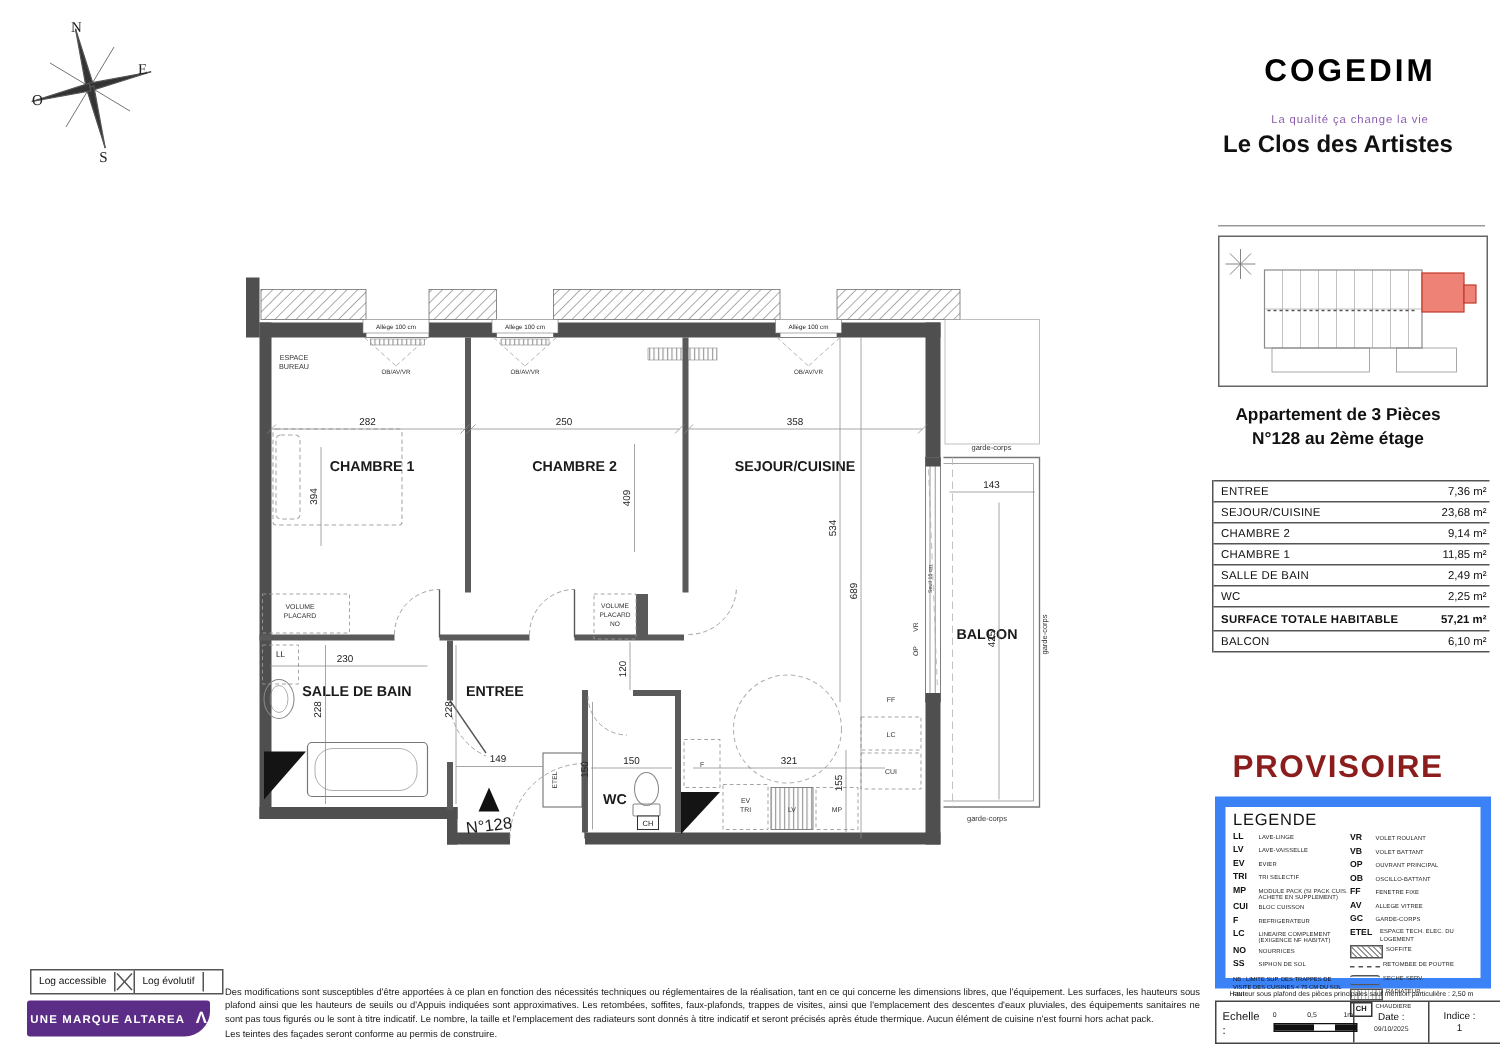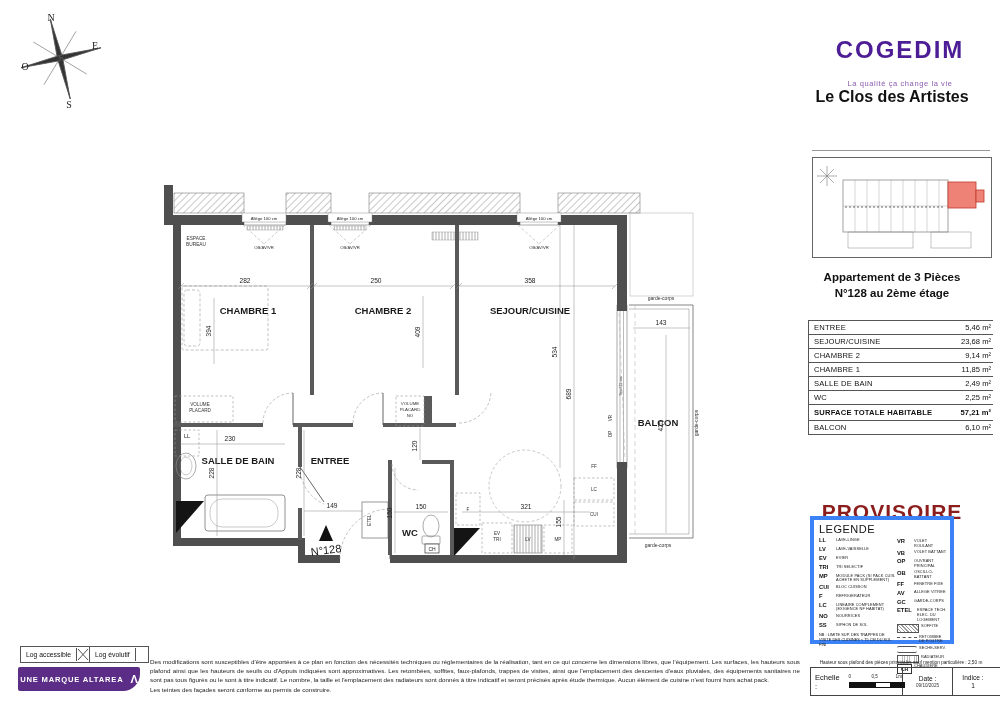--- a/index.html
+++ b/index.html
@@ -2,39 +2,39 @@
 <html><head>
 <meta charset="utf-8">
 <style>
   html,body{margin:0;padding:0;background:#e8e8e8}
   .sheet{position:relative;width:1000px;height:706px;background:#ffffff;
     font-family:"Liberation Sans",sans-serif;color:#111;overflow:hidden;margin:0 auto}
   .abs{position:absolute}
 
   
   .brand{left:806px;top:36px;width:188px;text-align:center}
-  .brand-name{font-size:24px;font-weight:bold;letter-spacing:2px;color:#4c1d95}
+  .brand-name{font-size:21px;font-weight:bold;letter-spacing:2px;color:#000000}
   .brand-tag{font-size:7.5px;color:#8a5cad;margin-top:15px;letter-spacing:.6px}
   .project{left:790px;top:88px;width:204px;text-align:center;font-size:16px;font-weight:bold}
   .address{left:790px;top:116px;width:204px;text-align:center;font-size:8.5px;line-height:1.45;color:#222}
   .hline{left:812px;top:150px;width:178px;height:0;border-top:1px solid #999}
   .keyplan{left:812px;top:157px;width:178px;height:99px;border:1px solid #666;background:#fff}
   .apt-title{left:790px;top:270px;width:204px;text-align:center;font-size:11.5px;font-weight:bold;line-height:1.35}
 
   .area-table{left:808px;top:320px;width:184px;border-left:1px solid #555}
   .ar{display:flex;align-items:center;border-top:1px solid #555;height:13px;padding:0 2px 0 5px;font-size:7.6px}
   .ar:last-child{border-bottom:1px solid #555}
   .ar .lab{flex:1;letter-spacing:.2px}
   .ar .val{text-align:right}
   .ar.total{height:15px;font-weight:bold}
 
   .provisoire{left:790px;top:500px;width:204px;text-align:center;font-size:21px;font-weight:bold;
     color:#8c1d1d;letter-spacing:1px}
 
-  .legend{left:810px;top:516px;width:144px;height:128px;border:4px solid #3b82f6;background:#fff;box-sizing:border-box;padding:3px 3px 2px 5px}
+  .legend{left:810px;top:531px;width:184px;height:128px;border:7px solid #3b82f6;background:#fff;box-sizing:border-box;padding:3px 3px 2px 5px}
   .lg-title{font-size:11px;letter-spacing:.5px;margin-bottom:2px}
   .lg-cols{display:flex}
   .lg-colL{width:84px}
   .lg-colR{width:92px;padding-top:1px}
   .lg-row{display:flex;align-items:flex-start;min-height:8.3px;margin-bottom:.6px}
   .lg-abbr{width:17px;font-size:5.8px;font-weight:bold;flex:none;padding-top:.4px}
   .lg-abbr.wide{width:20px}
   .lg-desc{font-size:3.9px;line-height:1.2;color:#222;letter-spacing:.1px;padding-top:1.2px}
   .lg-note{font-size:3.9px;line-height:1.25;margin-top:3px;width:78px}
   .lg-sym{flex:none;width:20px;margin-right:2px;margin-top:1px}
@@ -388,21 +388,21 @@
   </div>
 
   <div class="abs apt-title">
     <div>Appartement de 3 Pièces</div>
     <div>N°128 au 2ème étage</div>
   </div>
 
   <div class="abs area-table">
     <div class="ar">
         <span class="lab">ENTREE</span>
-        <span class="val">5,46 m²</span>
+        <span class="val">7,36 m²</span>
       </div>
     <div class="ar">
         <span class="lab">SEJOUR/CUISINE</span>
         <span class="val">23,68 m²</span>
       </div>
     <div class="ar">
         <span class="lab">CHAMBRE 2</span>
         <span class="val">9,14 m²</span>
       </div>
     <div class="ar">

